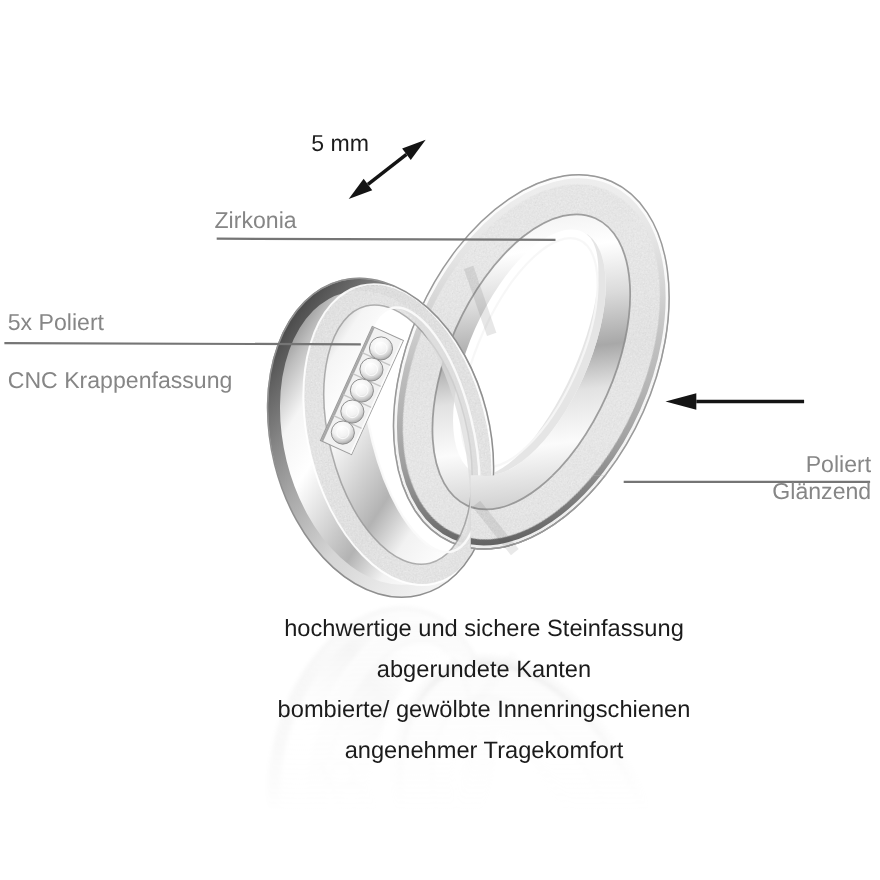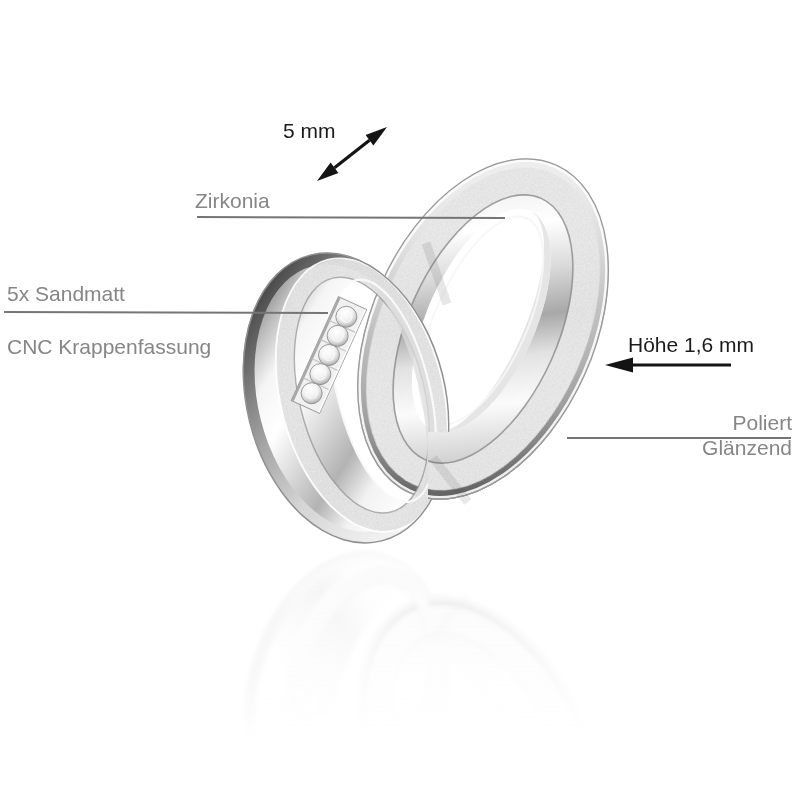--- a/index.html
+++ b/index.html
@@ -154,20 +154,25 @@
     </g>
     <g>
       <line class="arr" x1="334.5" y1="167.7" x2="369.5" y2="140.3"></line>
       <polygon class="arrhead" points="317,181 338.4,172.9 330.6,162.5"></polygon>
       <polygon class="arrhead" points="387,127 373.4,145.5 365.6,135.1"></polygon>
     </g>
   </svg>
 
   <div class="lbl dark" style="left:283px;top:119px;">5 mm</div>
   <div class="lbl" style="left:195px;top:189px;">Zirkonia</div>
-  <div class="lbl" style="left:7px;top:282px;">5x Sandmatt</div>
+  <div class="lbl" style="left:7px;top:282px;">5x Poliert</div>
   <div class="lbl" style="left:7px;top:311px;margin-top:24px;">CNC Krappenfassung</div>
-  <div class="lbl dark" style="left:628px;top:333px;">Höhe 1,6 mm</div>
   <div class="lbl r" style="right:8px;top:411px;">Poliert</div>
   <div class="lbl r" style="right:8px;top:436px;">Glänzend</div>
 
+  <div class="features">
+    <div>hochwertige und sichere Steinfassung</div>
+    <div>abgerundete Kanten</div>
+    <div>bombierte/ gewölbte Innenringschienen</div>
+    <div>angenehmer Tragekomfort</div>
+  </div>
 
 </div>
 
 </body></html>

